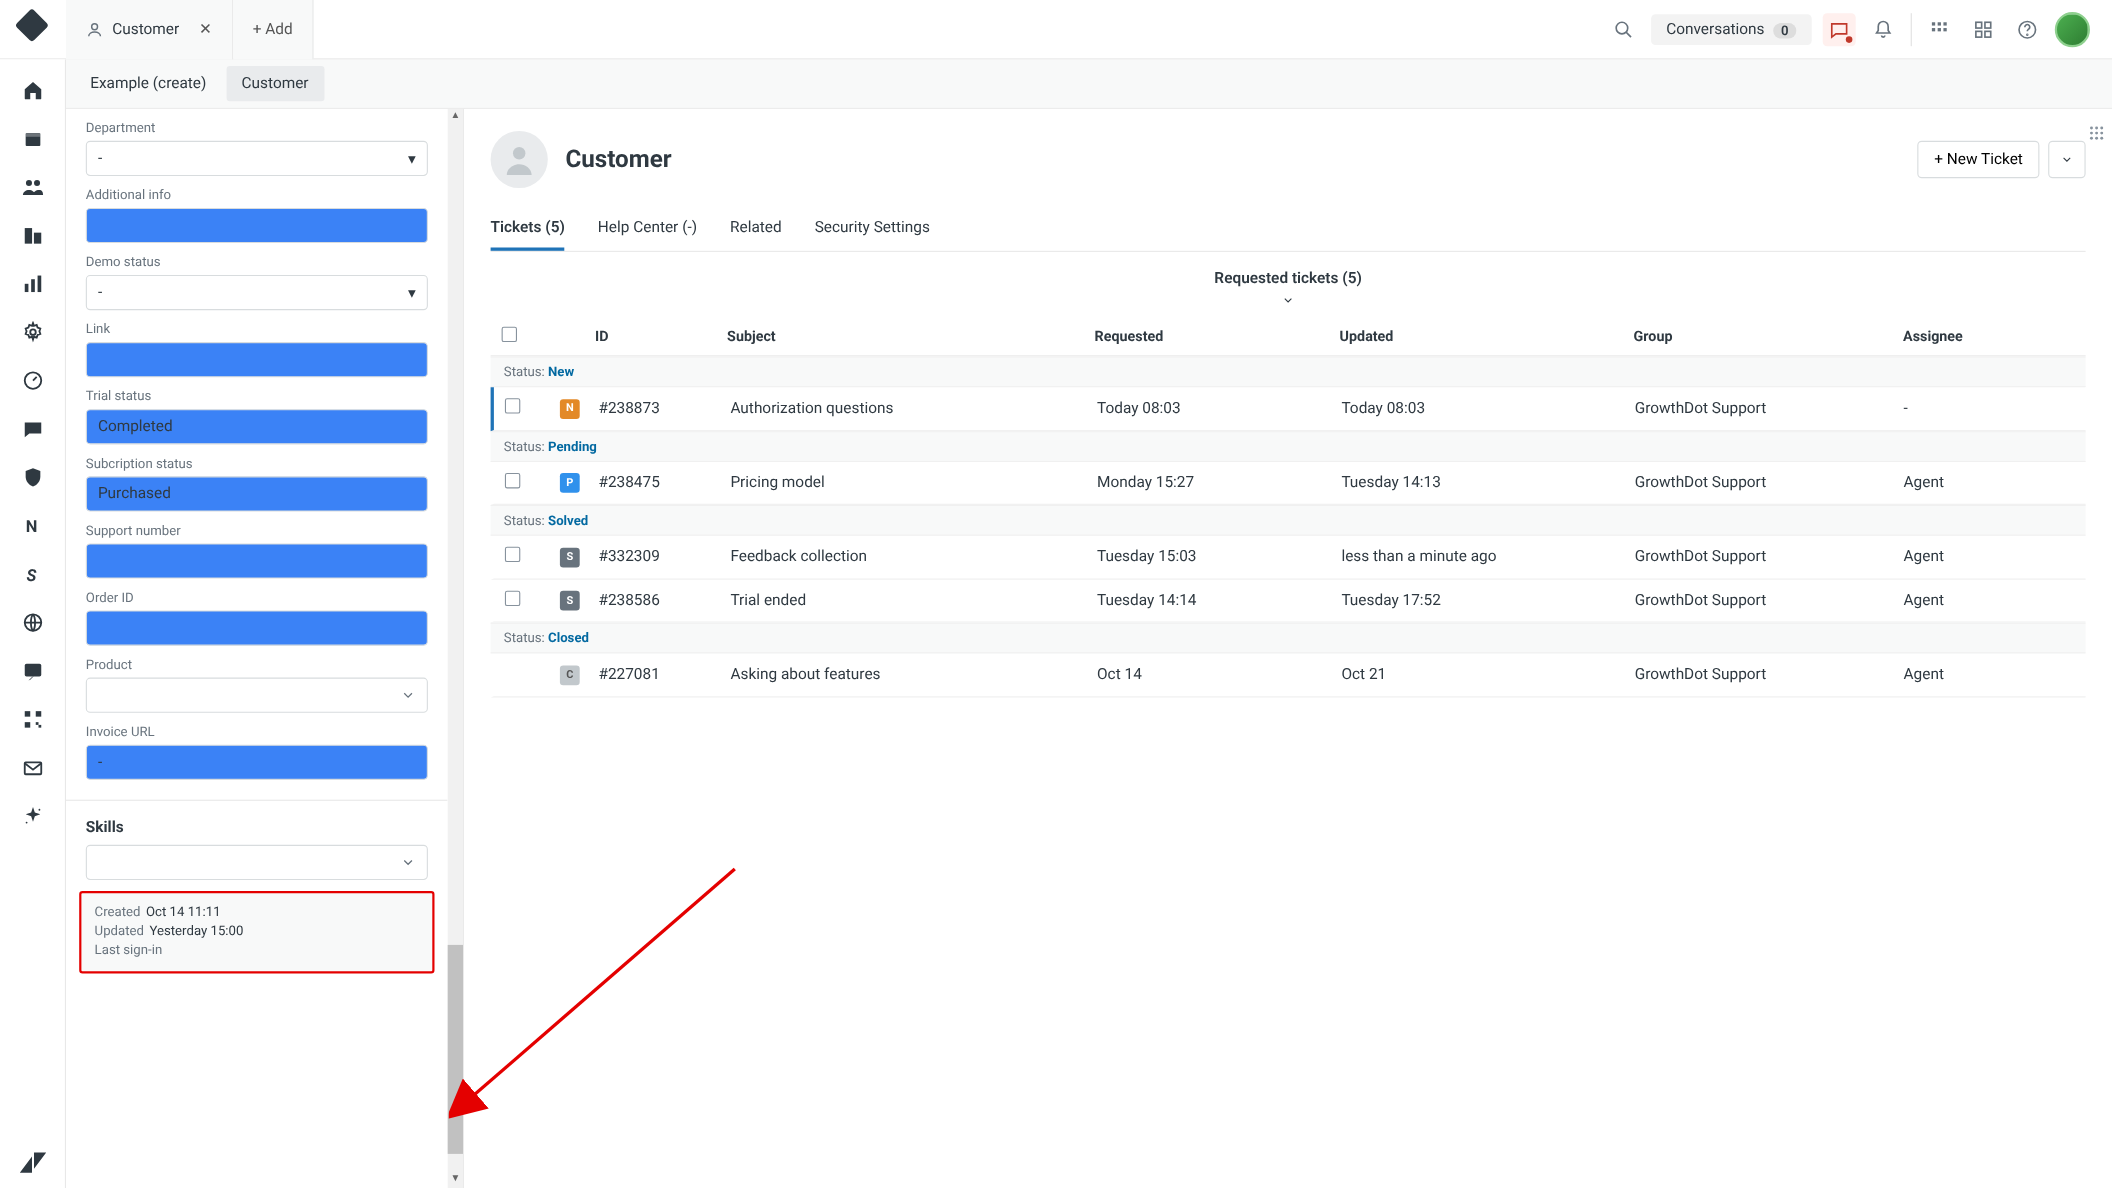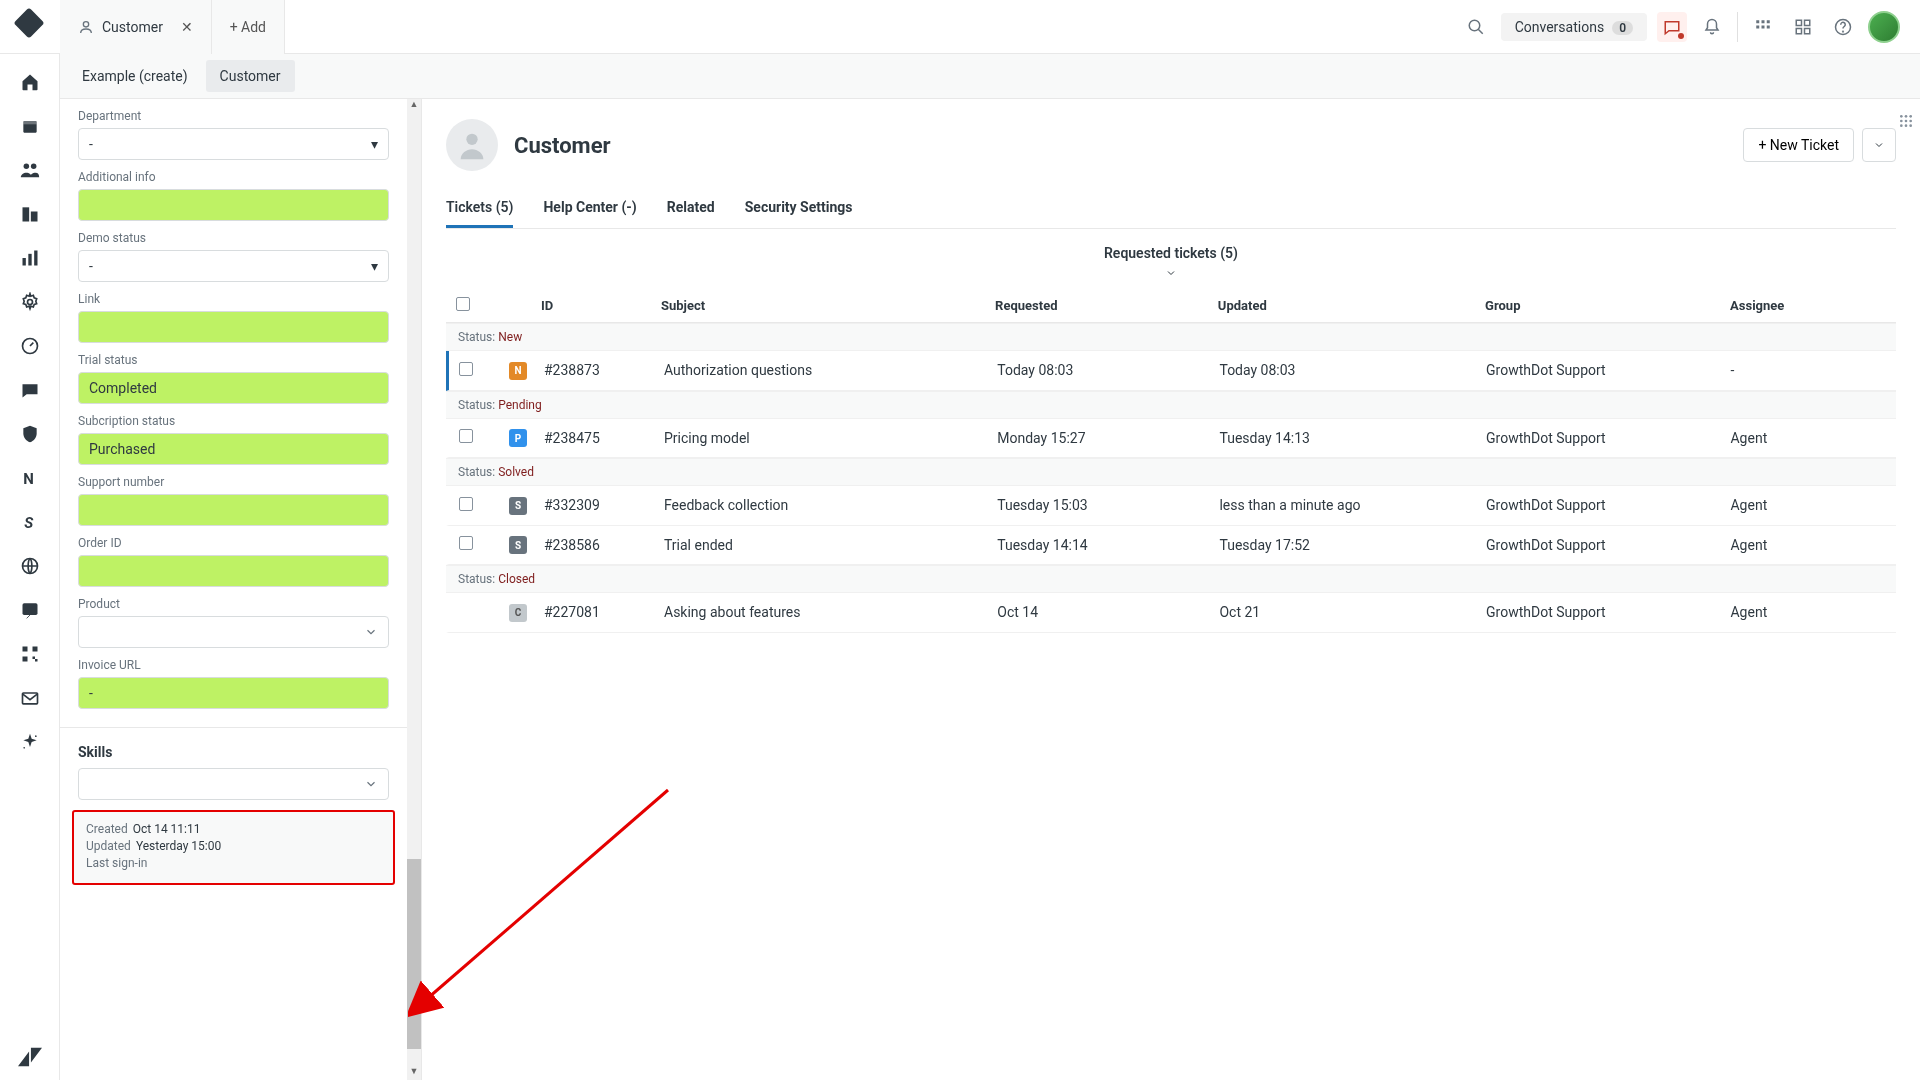--- a/index.html
+++ b/index.html
@@ -29,54 +29,54 @@
 .subheader { height:44px; margin-left:60px; display:flex; align-items:center; padding-left:8px; gap:4px; }
 .sub-tab { padding:8px 14px; font-size:14px; color:#2f3941; cursor:pointer; border-radius:3px; }
 .sub-tab.active { background:#e9ebed; }
 
 .layout { position:absolute; left:60px; top:98px; right:0; bottom:0; display:flex; background:#fff; border-top:1px solid #e8e8e8; }
 
 .side-panel { width:362px; border-right:1px solid #e8e8e8; background:#fff; position:relative; overflow:hidden; }
 .side-scroll { position:absolute; inset:0 14px 0 0; overflow-y:auto; }
 .field-group { padding:10px 18px 0 18px; }
 .field-label { font-size:12px; color:#68737d; margin-bottom:5px; display:block; }
-.field-input { width:100%; height:32px; border:1px solid #d8dcde; border-radius:4px; padding:15px 10px; font-size:14px; background:#bef264; color:#2f3941; }
+.field-input { width:100%; height:32px; border:1px solid #d8dcde; border-radius:4px; padding:15px 10px; font-size:14px; background:#3b82f6; color:#2f3941; }
 .field-select { width:100%; height:32px; border:1px solid #d8dcde; border-radius:4px; padding:0 10px; font-size:14px; background:#fff; display:flex; align-items:center; justify-content:space-between; cursor:pointer; }
 .section-sep { border-top:1px solid #e8e8e8; margin-top:18px; }
 .section-title { font-size:14px; font-weight:700; padding:16px 18px 8px 18px; }
 .meta-box { margin:10px 12px 12px 12px; border:2px solid #e40000; border-radius:3px; padding:10px 12px; background:#f8f9f9; font-size:12px; color:#68737d; }
 .meta-line { display:flex; gap:5px; margin-bottom:3px; }
 .fake-scrollbar { position:absolute; right:0; top:0; width:14px; bottom:0; background:#f1f1f1; }
 .fake-thumb { position:absolute; right:0; width:14px; background:#c1c1c1; }
 
 .main { flex:1; display:flex; flex-direction:column; padding:20px 24px; background:#fff; position:relative; }
 .customer-header { display:flex; align-items:center; gap:16px; padding-bottom:18px; }
 .cust-avatar { width:52px; height:52px; border-radius:50%; background:#e9ebed; display:flex; align-items:center; justify-content:center; color:#c2c8cc; }
 .cust-name { font-size:22px; font-weight:700; }
 .cust-actions { margin-left:auto; display:flex; gap:8px; }
 .btn-outline { border:1px solid #d8dcde; background:#fff; border-radius:4px; padding:8px 14px; font-size:14px; cursor:pointer; }
 .btn-chevron { border:1px solid #d8dcde; background:#fff; border-radius:4px; padding:8px 10px; cursor:pointer; }
 
 .content-tabs { display:flex; gap:30px; border-bottom:1px solid #e8e8e8; }
-.content-tab { padding:10px 0; font-size:14px; cursor:pointer; color:#2f3941;font-weight:bold; }
+.content-tab { padding:10px 0; font-size:14px; cursor:pointer; color:#2f3941; }
 .content-tab.active { border-bottom:3px solid #1f73b7; font-weight:600; }
 
 .req-header { display:flex; align-items:center; gap:6px; padding:16px 10px 10px 10px; font-size:14px; font-weight:600;flex-direction:column; }
 .table { width:100%; }
 .thead { display:flex; align-items:center; padding:8px 10px; font-size:13px; font-weight:700; color:#2f3941; border-bottom:1px solid #e8e8e8; }
 .col-check { width:50px; }
 .col-status-icon { width:35px; }
 .col-id { width:120px; }
 .col-subject { flex:1.5; }
 .col-req { flex:1; }
 .col-upd { flex:1.2; }
 .col-group { flex:1.1; }
 .col-assignee { flex:0.7; }
 .status-group { background:#f8f9f9; padding:6px 12px; font-size:12px; color:#68737d; border-bottom:1px solid #f0f0f0; border-top:1px solid #f0f0f0; }
-.status-group b { color:#7f1d1d; font-weight:400; }
+.status-group b { color:#0369a1; font-weight:700; }
 .trow { display:flex; align-items:center; padding:10px; font-size:14px; border-bottom:1px solid #f0f0f0; border-left:3px solid transparent; }
 .trow.accent { border-left-color:#1f73b7; }
 .badge { width:18px; height:18px; border-radius:3px; display:inline-flex; align-items:center; justify-content:center; font-size:10px; font-weight:700; color:#fff; }
 .b-N { background:#e38927; } .b-P { background:#3091ec; } .b-S { background:#68737d; } .b-C { background:#c2c8cc; color:#555; }
 .checkbox { width:14px; height:14px; border:1px solid #87929d; border-radius:2px; display:inline-block; cursor:pointer; }
 
 .grip { position:absolute; right:6px; top:14px; color:#87929d; cursor:pointer; }
 
 .arrow-annotation { position:absolute; pointer-events:none; z-index:500; }
 

